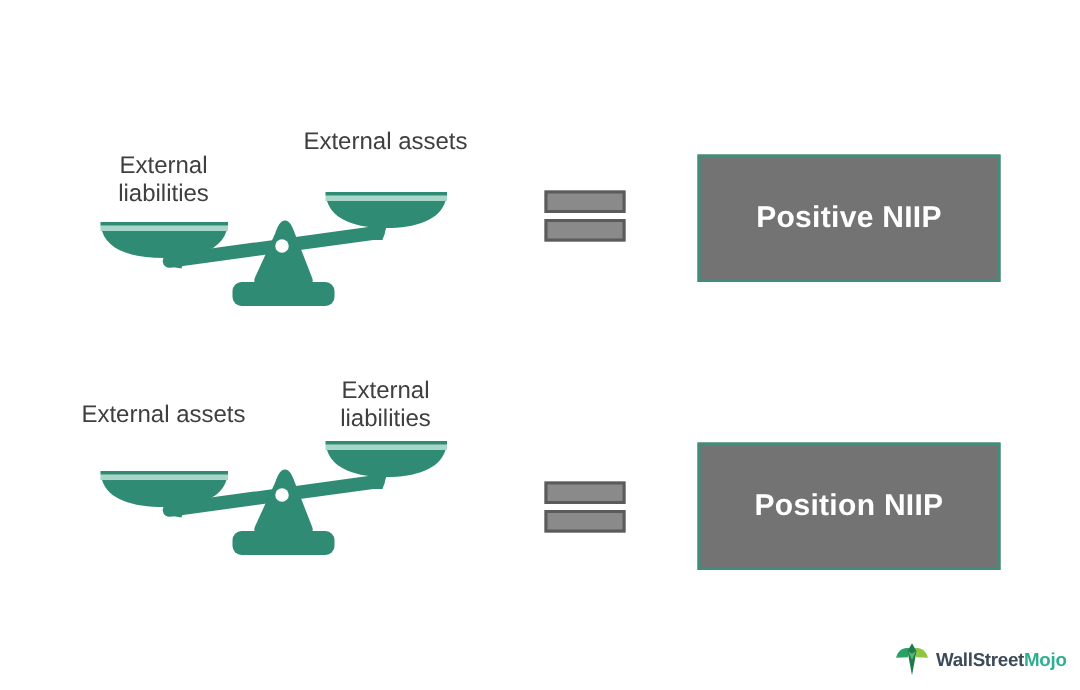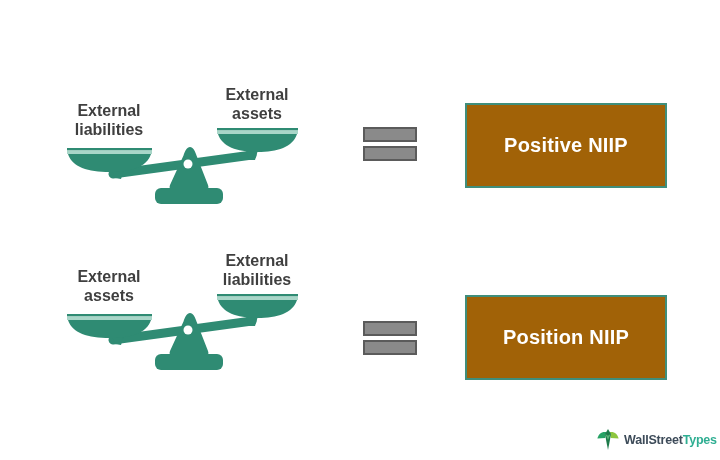--- a/index.html
+++ b/index.html
@@ -9,38 +9,38 @@
   }
   .title{
     position:absolute;left:0;top:13px;width:694px;text-align:center;
     font-size:23px;font-weight:bold;color:#595959;letter-spacing:0px;
   }
   .scale{position:absolute;left:45px;width:260px;height:130px;}
   .s-top{top:82px;}
   .s-bot{top:248px;}
   .pan-label{
     position:absolute;width:110px;text-align:center;
-    font-size:16px;line-height:19px;font-weight:bold;color:#3F3F3F;
+    font-size:16px;line-height:19px;font-weight:normal;color:#3F3F3F;
   }
   .tl{left:54px;top:101px;}
   .tr{left:202px;top:85px;}
   .bl{left:54px;top:267px;}
   .br{left:202px;top:251px;}
   .equals{
     position:absolute;left:363px;display:flex;flex-direction:column;gap:4px;
   }
   .e-top{top:127px;}
   .e-bot{top:321px;}
   .equals .bar{
     width:54px;height:15px;background:#8A8A8A;
     border:2px solid #5B5B5B;box-sizing:border-box;
   }
   .result-box{
     position:absolute;left:465px;width:202px;height:85px;
-    background:#a16207;border:2px solid #3F8E7B;box-sizing:border-box;
+    background:#737373;border:2px solid #3F8E7B;box-sizing:border-box;
     display:flex;align-items:center;justify-content:center;
   }
   .b-top{top:103px;}
   .b-bot{top:295px;}
   .result-box span{
     color:#ffffff;font-size:20px;font-weight:bold;letter-spacing:0.2px;
   }
   .logo{
     position:absolute;left:596px;top:427px;display:flex;align-items:center;gap:4px;
     font-size:12.5px;font-weight:bold;letter-spacing:-0.2px;
@@ -114,16 +114,16 @@
     <span>Position NIIP</span>
   </div>
 
   <div class="logo">
     <svg width="24" height="25" viewBox="0 0 26 26" aria-hidden="true">
       <path d="M1.5,12 C2.5,7 6.5,4 11,5 L10,11.5 Z" fill="#27A265"></path>
       <path d="M24.5,12 C23.5,7 19.5,4 15,5 L16,11.5 Z" fill="#8DC63F"></path>
       <path d="M13,1.5 L16.2,7 L15,14 L13,24.5 L11,14 L9.8,7 Z" fill="#1E7B4B"></path>
       <path d="M10.2,7 L13,9 L15.8,7 L13,13.5 Z" fill="#5BB377"></path>
     </svg>
-    <span><span class="lp">WallStreet</span><span class="la">Types</span></span>
+    <span><span class="lp">WallStreet</span><span class="la">Mojo</span></span>
   </div>
 
 </div>
 
 </body></html>

